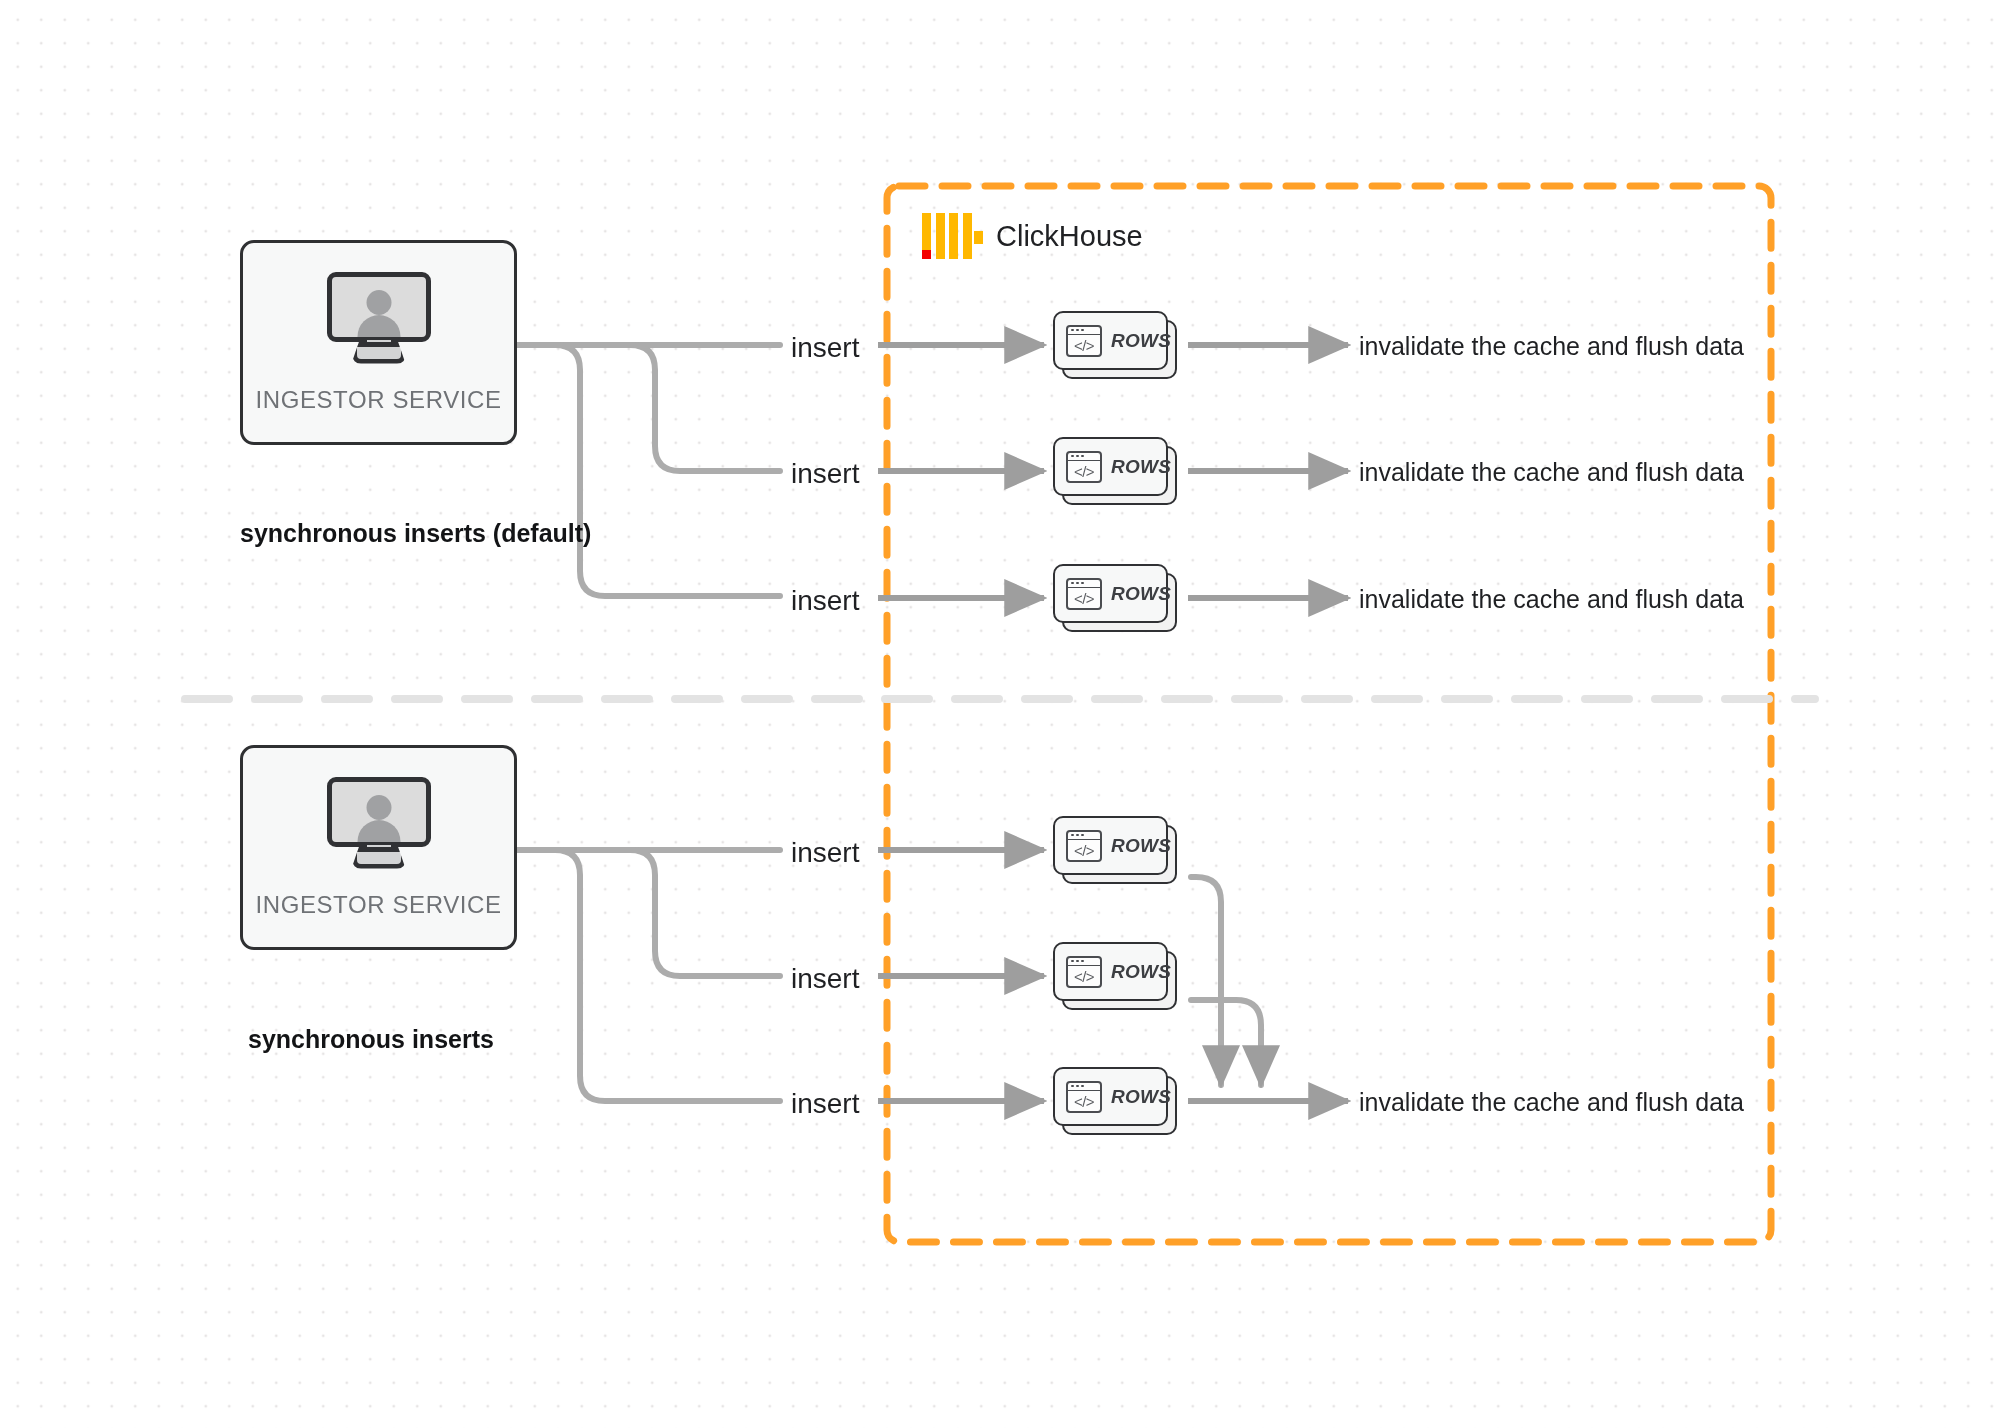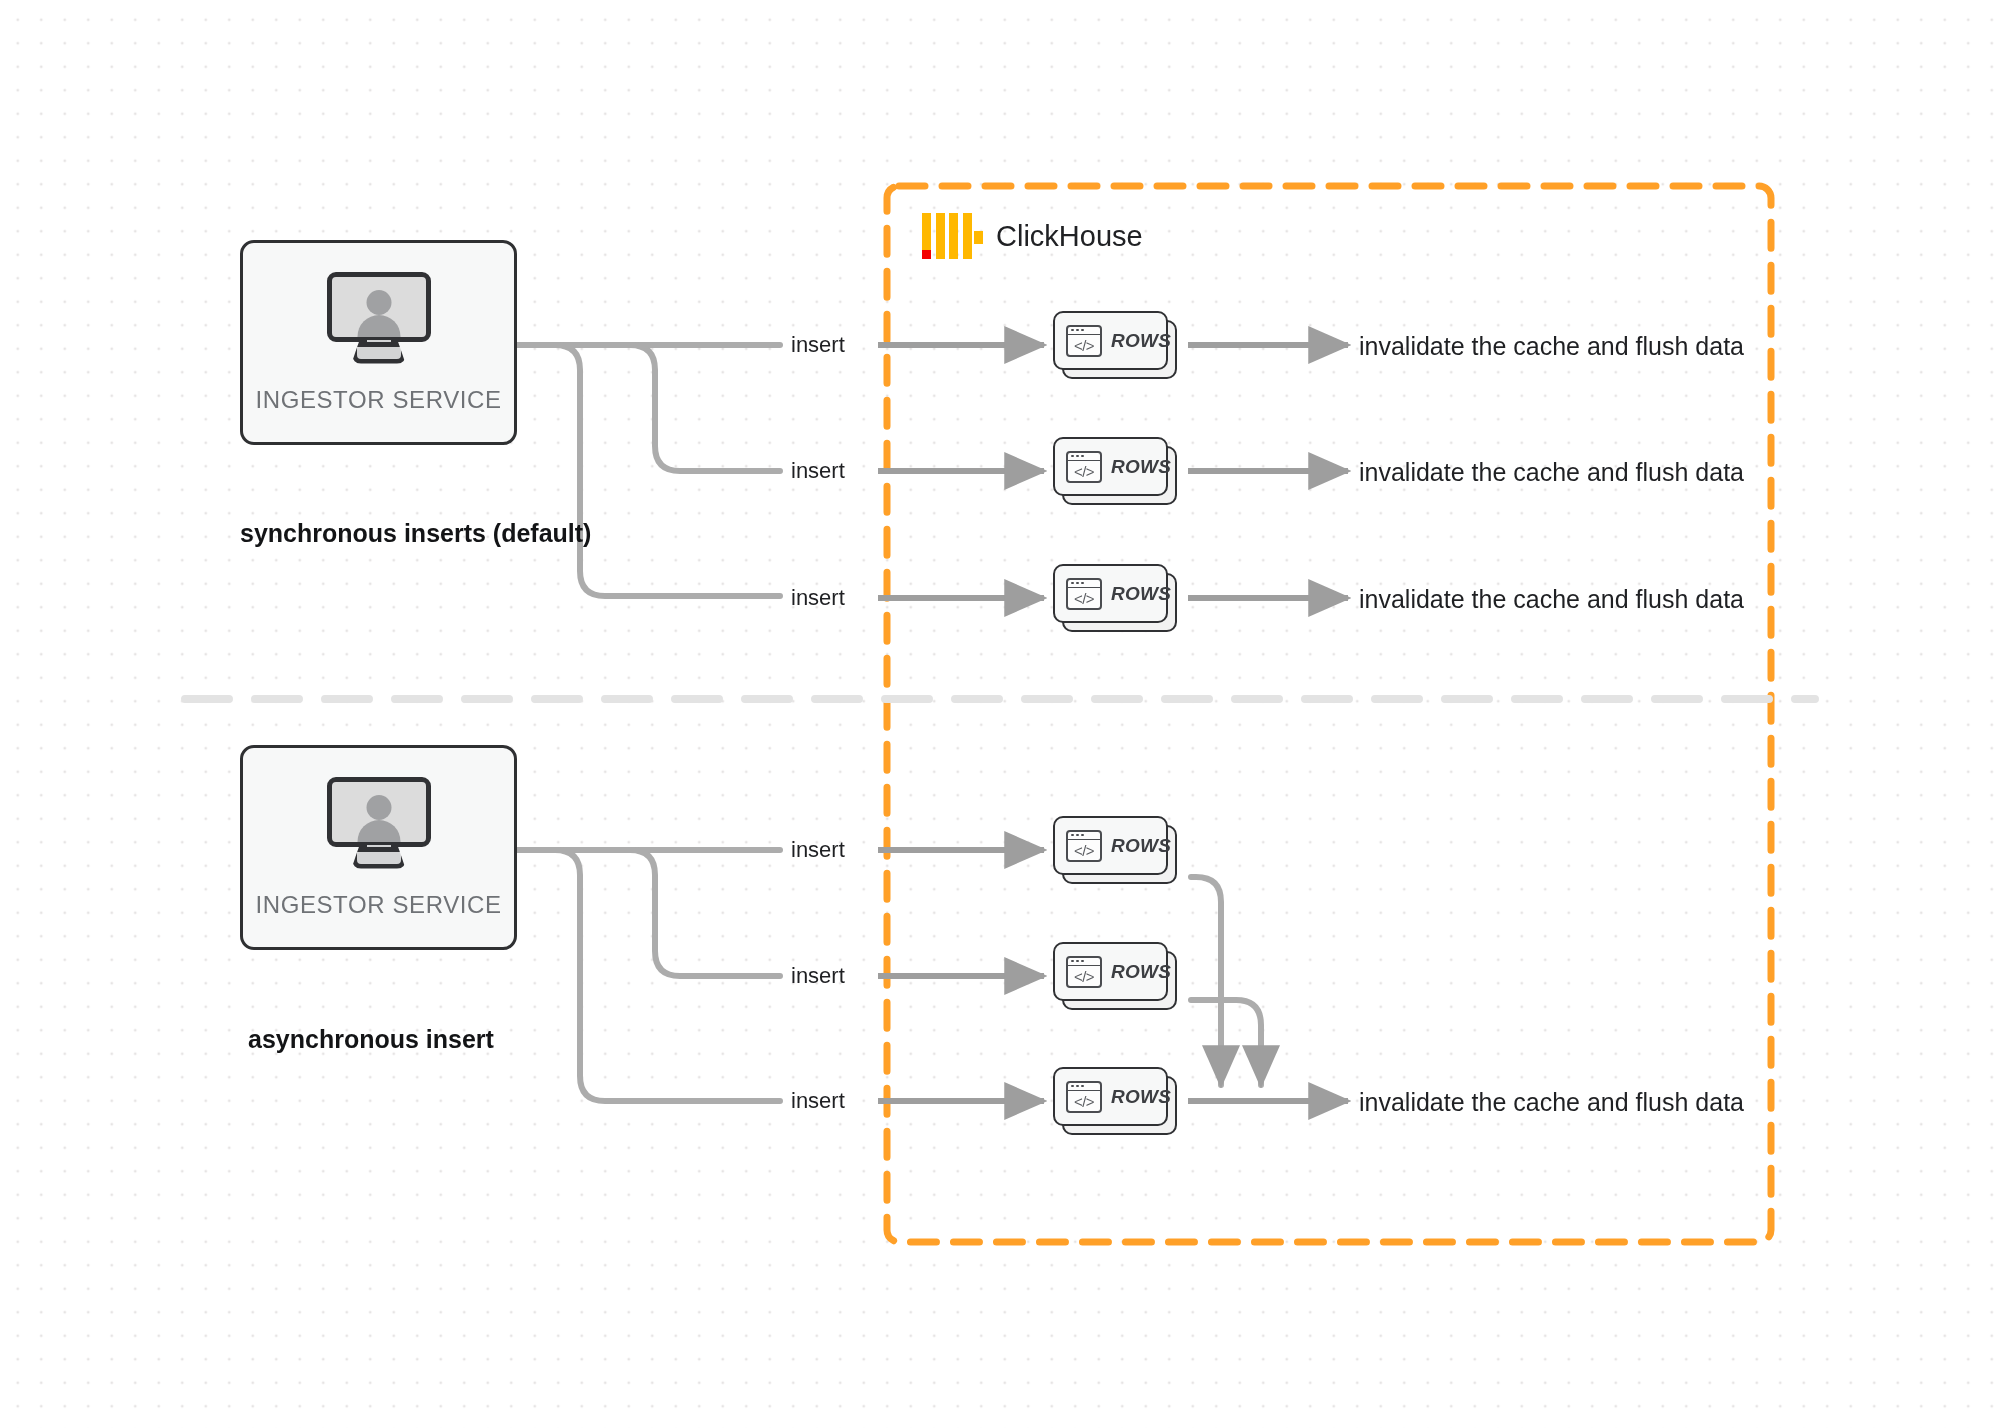--- a/index.html
+++ b/index.html
@@ -187,21 +187,21 @@
     font-size: 19px;
     font-style: italic;
     font-weight: 600;
     color: #3c3e42;
     letter-spacing: 0.3px;
   }
 
   
   .edge-label {
     position: absolute;
-    font-size: 22px;
+    font-size: 28px;
     color: #1f2023;
     white-space: nowrap;
     text-align: center;
   }
   .outcome-label {
     position: absolute;
     font-size: 25px;
     color: #1f2023;
     white-space: nowrap;
   }
@@ -384,21 +384,21 @@
       <div class="screen">
         <div class="head"></div>
         <div class="body"></div>
       </div>
       <div class="neck"></div>
       <div class="stand"></div>
     </div>
     <div class="node-label">INGESTOR SERVICE</div>
   </div>
 
-  <div class="section-label" style="left:248px; top:1025px;">asynchronous insert</div>
+  <div class="section-label" style="left:248px; top:1025px;">synchronous inserts</div>
 
   <div class="edge-label" style="left:791px; top:837px;">insert</div>
   <div class="edge-label" style="left:791px; top:963px;">insert</div>
   <div class="edge-label" style="left:791px; top:1088px;">insert</div>
 
   <div class="rows-card" style="left:1053px; top:816px;">
     <div class="back"></div>
     <div class="front">
       <div class="code-icon">
         <div class="bar">

